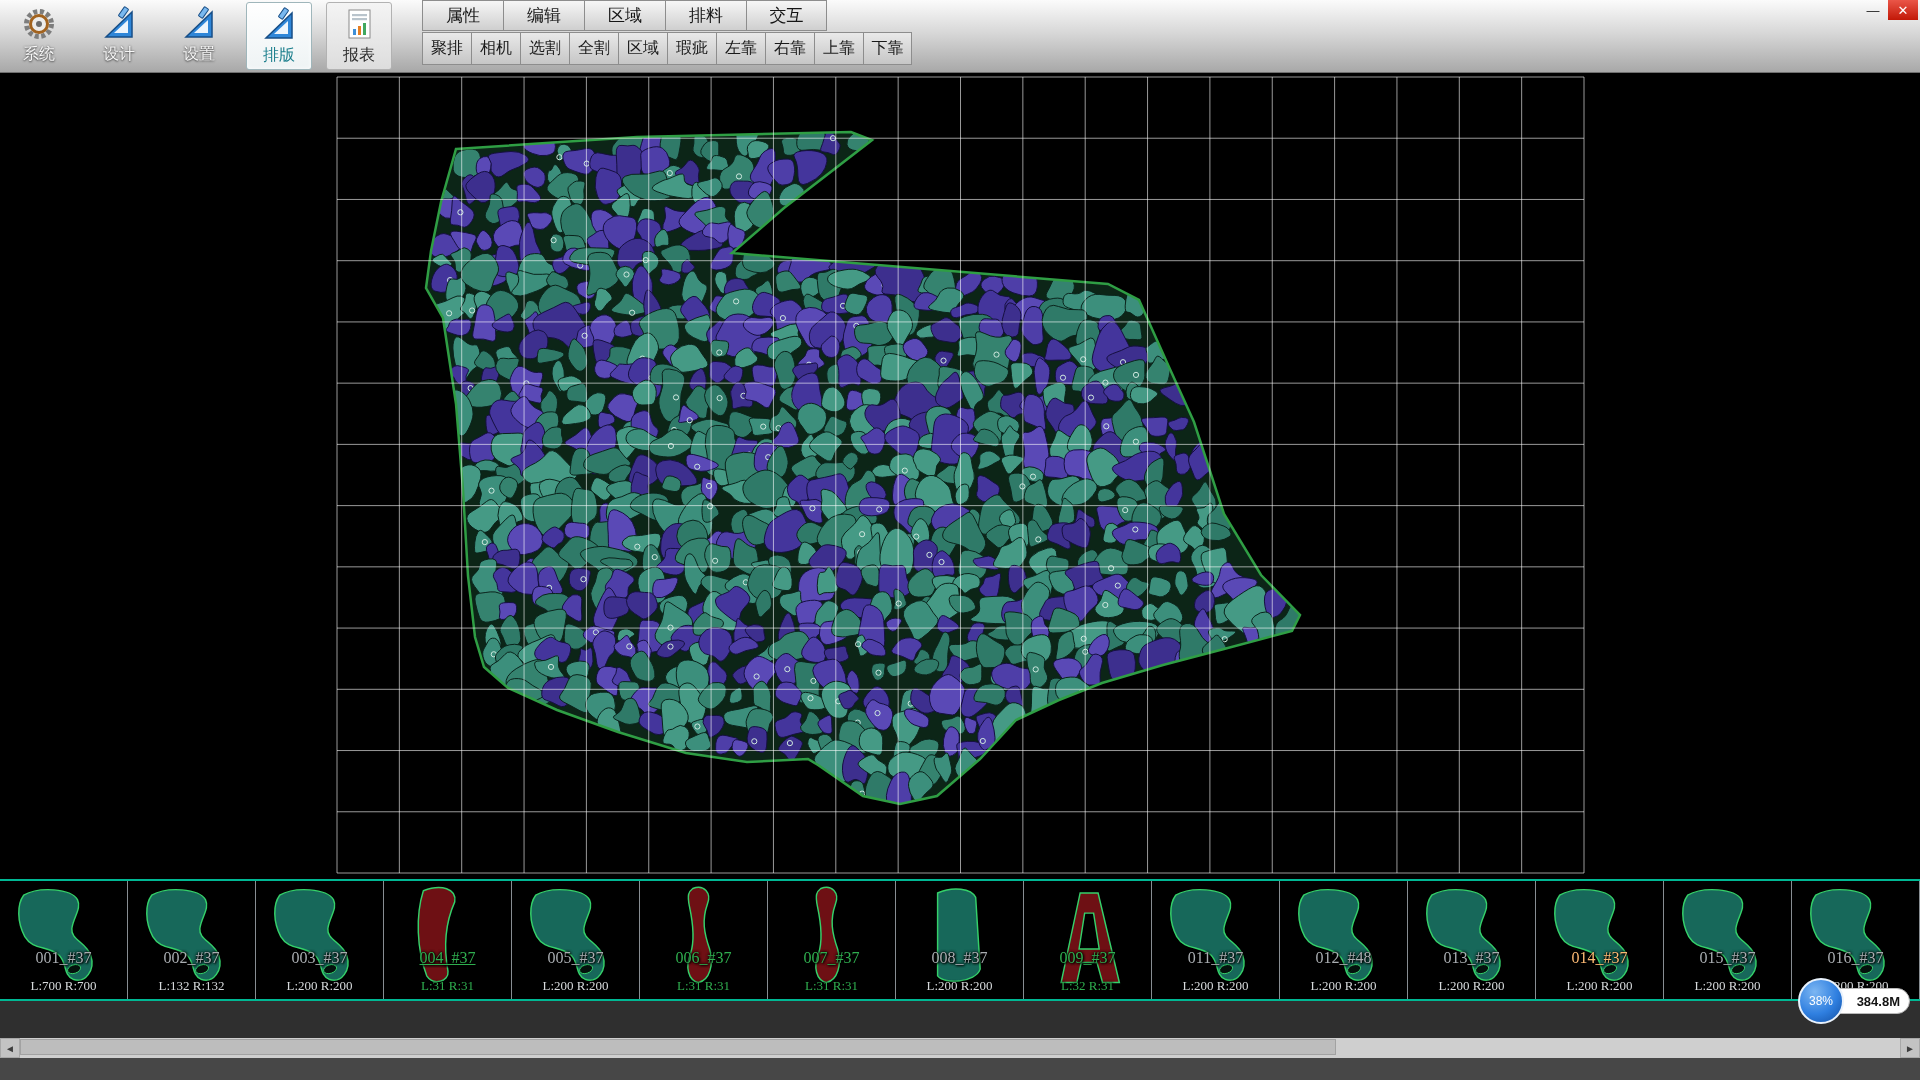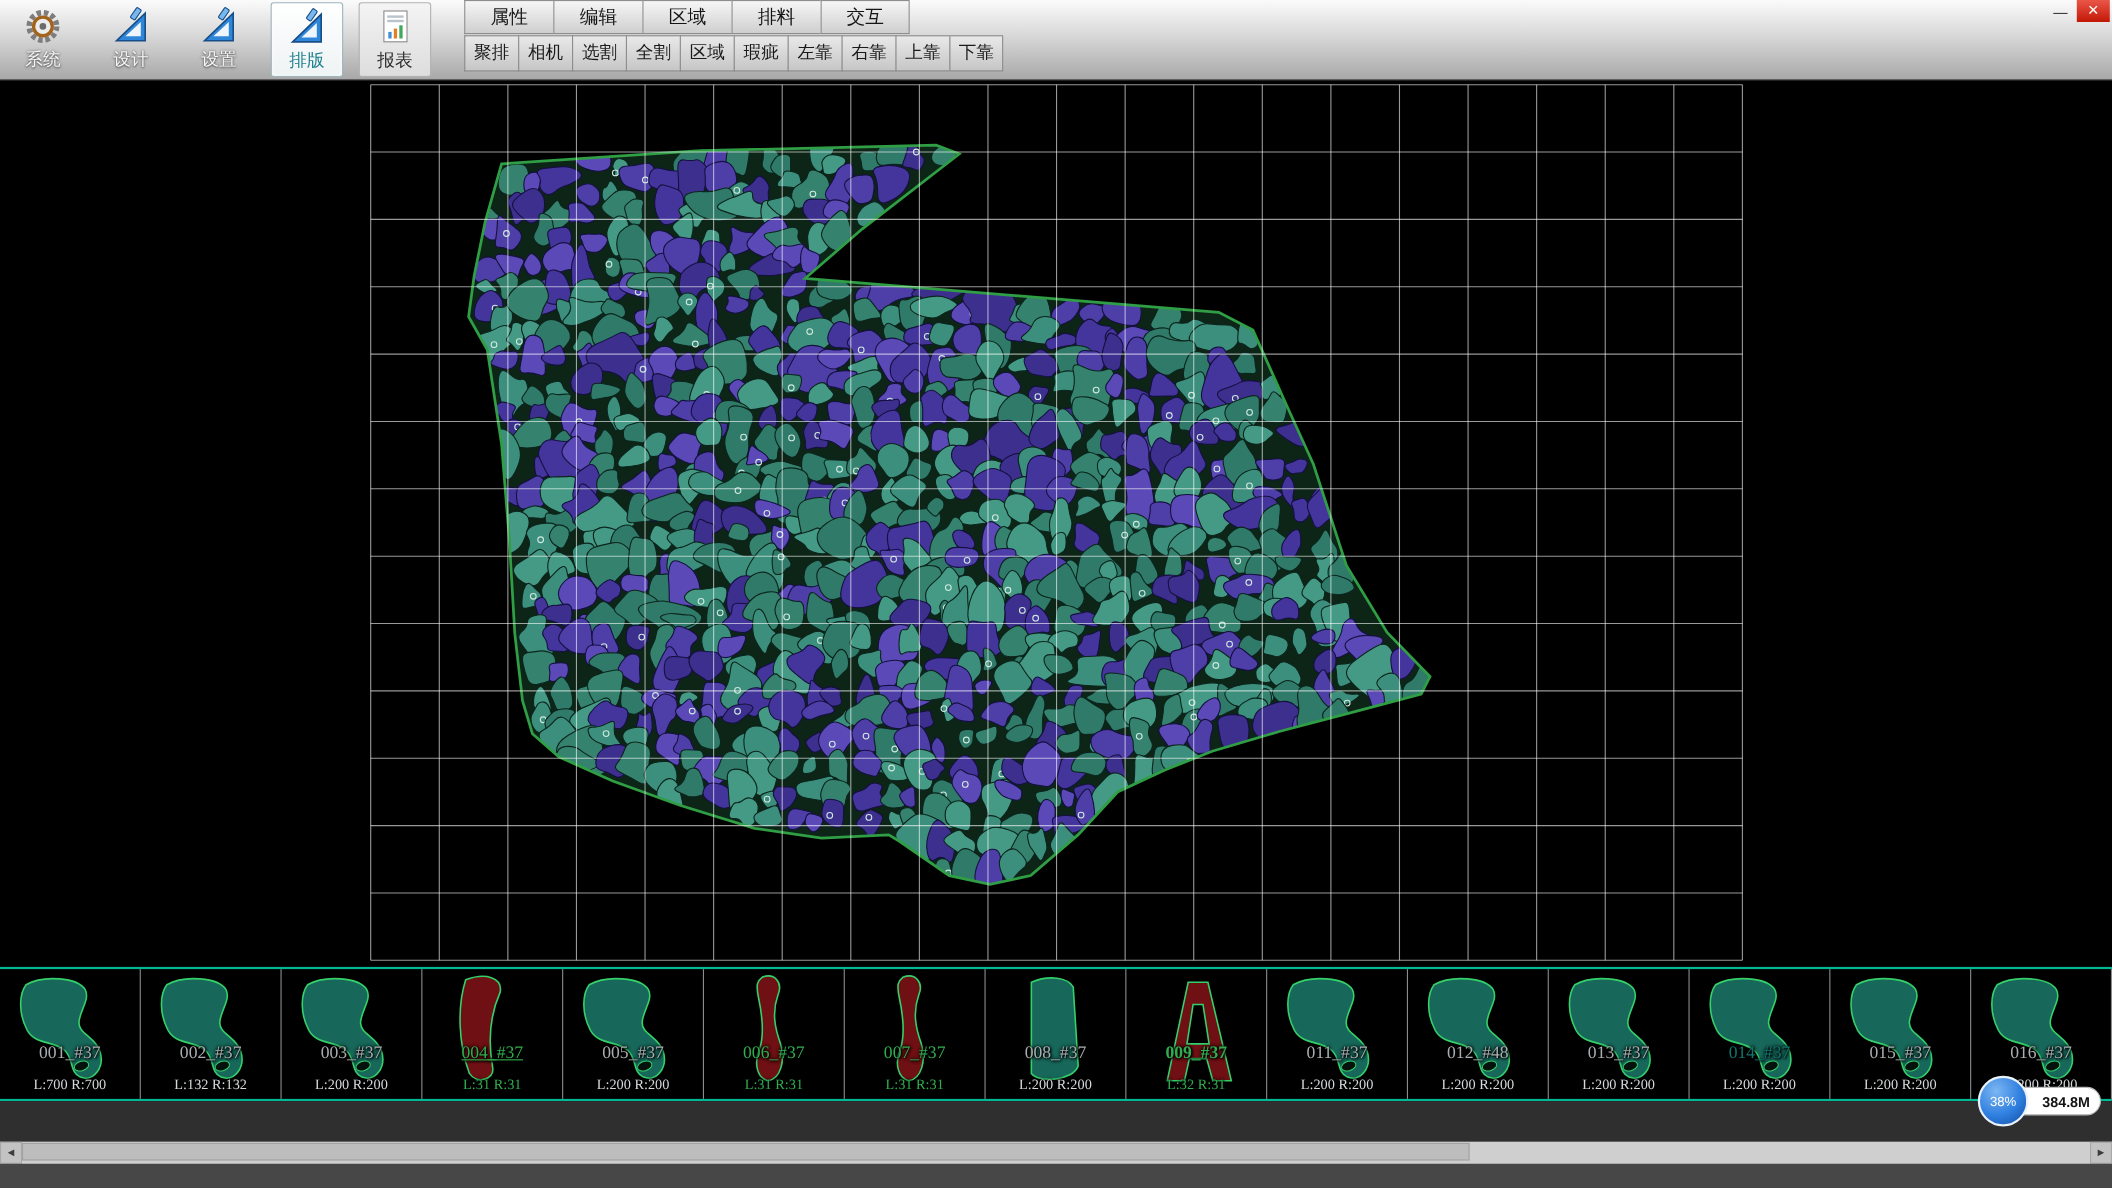--- a/index.html
+++ b/index.html
@@ -1121,21 +1121,21 @@
         <svg viewBox="0 0 100 100" class="piece-svg">
           <path d="M30,8 C44,2 60,4 64,12 L68,76 C64,88 36,90 30,82 Z" fill="#17685a" stroke="#35d06a" stroke-width="1.3" fill-rule="evenodd"></path>
         </svg>
         <div class="piece-name" style="color: rgb(169, 173, 177);">008_#37</div>
         <div class="piece-meta" style="color: rgb(215, 218, 220);">L:200 R:200</div>
       </div>
       <div class="piece-cell">
         <svg viewBox="0 0 100 100" class="piece-svg">
           <path d="M26,88 L43,8 L59,8 L78,88 L63,88 L58,70 L44,70 L40,88 Z M47,26 L55,26 L60,58 L42,58 Z" fill="#6e1014" stroke="#35d06a" stroke-width="1.3" fill-rule="evenodd"></path>
         </svg>
-        <div class="piece-name" style="color: rgb(47, 174, 79); font-weight: bold;">009_#37</div>
+        <div class="piece-name" style="color: rgb(47, 174, 79);">009_#37</div>
         <div class="piece-meta" style="color: rgb(47, 174, 79);">L:32 R:31</div>
       </div>
       <div class="piece-cell">
         <svg viewBox="0 0 100 100" class="piece-svg">
           <path d="M14,10 C28,2 56,4 62,14 C66,22 58,30 57,40 C56,50 70,52 74,64 C78,77 69,89 58,85 C49,81 53,70 45,63 C35,55 22,59 15,47 C8,34 8,18 14,10 Z" fill="#17685a" stroke="#35d06a" stroke-width="1.3" fill-rule="evenodd"></path>
           <ellipse cx="59" cy="76" rx="6" ry="3.8" fill="#05120d" stroke="#35d06a" stroke-width="0.8" transform="rotate(-18 59 76)"></ellipse>
         </svg>
         <div class="piece-name" style="color: rgb(169, 173, 177);">011_#37</div>
         <div class="piece-meta" style="color: rgb(215, 218, 220);">L:200 R:200</div>
       </div>
@@ -1153,21 +1153,21 @@
           <ellipse cx="59" cy="76" rx="6" ry="3.8" fill="#05120d" stroke="#35d06a" stroke-width="0.8" transform="rotate(-18 59 76)"></ellipse>
         </svg>
         <div class="piece-name" style="color: rgb(169, 173, 177);">013_#37</div>
         <div class="piece-meta" style="color: rgb(215, 218, 220);">L:200 R:200</div>
       </div>
       <div class="piece-cell">
         <svg viewBox="0 0 100 100" class="piece-svg">
           <path d="M14,10 C28,2 56,4 62,14 C66,22 58,30 57,40 C56,50 70,52 74,64 C78,77 69,89 58,85 C49,81 53,70 45,63 C35,55 22,59 15,47 C8,34 8,18 14,10 Z" fill="#17685a" stroke="#35d06a" stroke-width="1.3" fill-rule="evenodd"></path>
           <ellipse cx="59" cy="76" rx="6" ry="3.8" fill="#05120d" stroke="#35d06a" stroke-width="0.8" transform="rotate(-18 59 76)"></ellipse>
         </svg>
-        <div class="piece-name" style="color: #0f766e;">014_#37</div>
+        <div class="piece-name" style="color: #fdba74;">014_#37</div>
         <div class="piece-meta" style="color: rgb(215, 218, 220);">L:200 R:200</div>
       </div>
       <div class="piece-cell">
         <svg viewBox="0 0 100 100" class="piece-svg">
           <path d="M14,10 C28,2 56,4 62,14 C66,22 58,30 57,40 C56,50 70,52 74,64 C78,77 69,89 58,85 C49,81 53,70 45,63 C35,55 22,59 15,47 C8,34 8,18 14,10 Z" fill="#17685a" stroke="#35d06a" stroke-width="1.3" fill-rule="evenodd"></path>
           <ellipse cx="59" cy="76" rx="6" ry="3.8" fill="#05120d" stroke="#35d06a" stroke-width="0.8" transform="rotate(-18 59 76)"></ellipse>
         </svg>
         <div class="piece-name" style="color: rgb(169, 173, 177);">015_#37</div>
         <div class="piece-meta" style="color: rgb(215, 218, 220);">L:200 R:200</div>
       </div>

